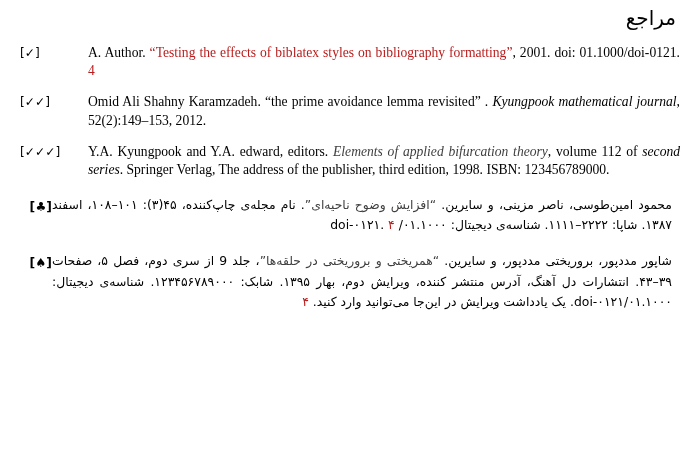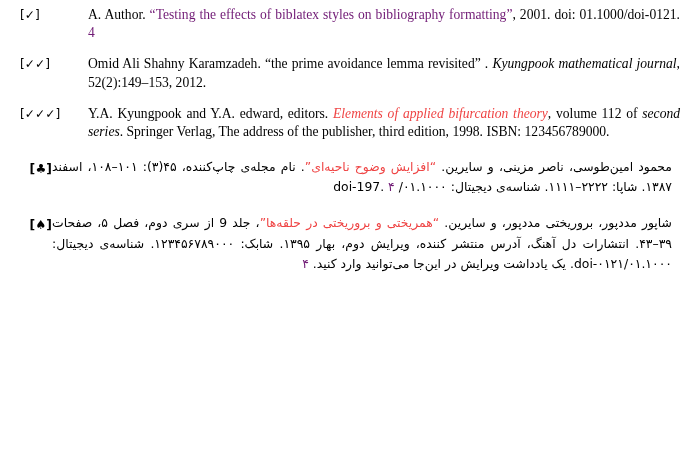--- a/index.html
+++ b/index.html
@@ -49,24 +49,24 @@
     font-size: 12.2px;
     padding-top: 1px;
   }
   .bib-ltr .body {
     flex: 1 1 auto;
     padding-left: 10px;
     text-align: justify;
     text-justify: inter-word;
   }
   .link {
-    color: #701a75;
+    color: #b91c1c;
   }
   .cite-magenta {
-    color: #ef4444;
+    color: #404040;
   }
   .it {
     font-style: italic;
     font-family: Liberation Serif, serif;
   }
 
   
   .bib-rtl {
     display: flex;
     flex-direction: row-reverse;
@@ -95,20 +95,21 @@
   .num {
     font-family: "DejaVu Sans", sans-serif;
   }
   .spacer-sm { height: 3px; }
 </style>
 </head>
 <body>
 
 <div class="page">
 
+  <h1 class="page-title">مراجع</h1>
 
   <div class="bib-ltr">
     <div class="label">[✓]</div>
     <div class="body">
       <span>A. Author.</span>
       <span class="link">“Testing the effects of biblatex styles on bibliography formatting”</span><span>, 2001. doi: 01.1000/doi-0121.</span>
       <span class="link">4</span>
     </div>
   </div>
 
@@ -132,21 +133,21 @@
   </div>
 
   <div class="spacer-sm"></div>
 
   <div class="bib-rtl">
     <div class="label">[♣]</div>
     <div class="body">
       <span>محمود امین‌طوسی، ناصر مزینی، و سایرین.</span>
       <span class="cite-magenta">“افزایش وضوح ناحیه‌ای”</span><span>. نام مجله‌ی چاپ‌کننده،</span>
       <span class="num">۴۵(۳): ۱۰۱–۱۰۸، اسفند ۱۳۸۷.  شاپا: ۲۲۲۲–۱۱۱۱.  شناسه‌ی دیجیتال: ۰۱.۱۰۰۰/</span>
-      <span class="num">doi-197.</span>
+      <span class="num">doi-۰۱۲۱.</span>
       <span class="link num">۴</span>
     </div>
   </div>
 
   <div class="bib-rtl">
     <div class="label">[♠]</div>
     <div class="body">
       <span>شاپور مددپور، بروریختی مددپور، و سایرین.</span>
       <span class="cite-magenta">“همریختی و بروریختی در حلقه‌ها”</span><span>، جلد 9 از سری</span>
       <span class="num">دوم، فصل ۵، صفحات ۳۹–۴۳.  انتشارات دل آهنگ، آدرس منتشر کننده، ویرایش دوم، بهار</span>

